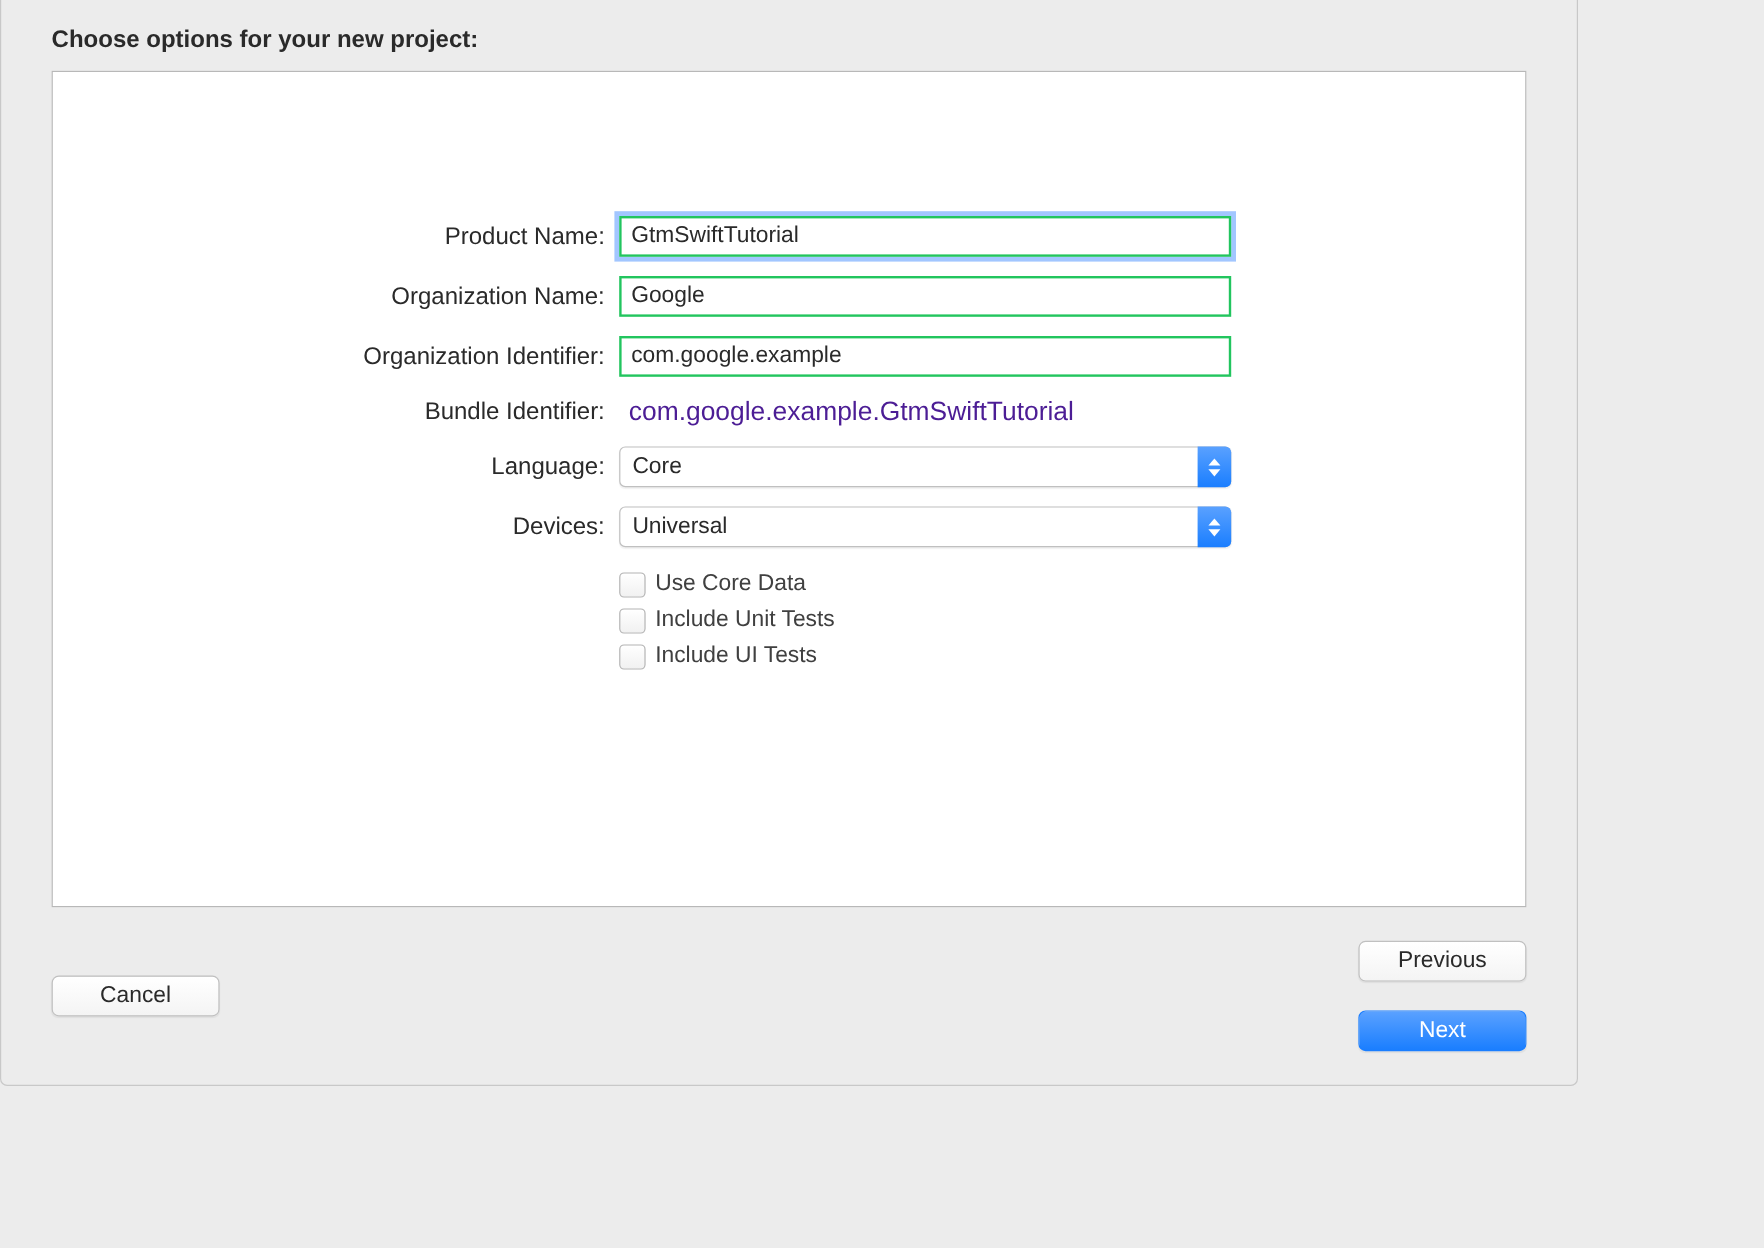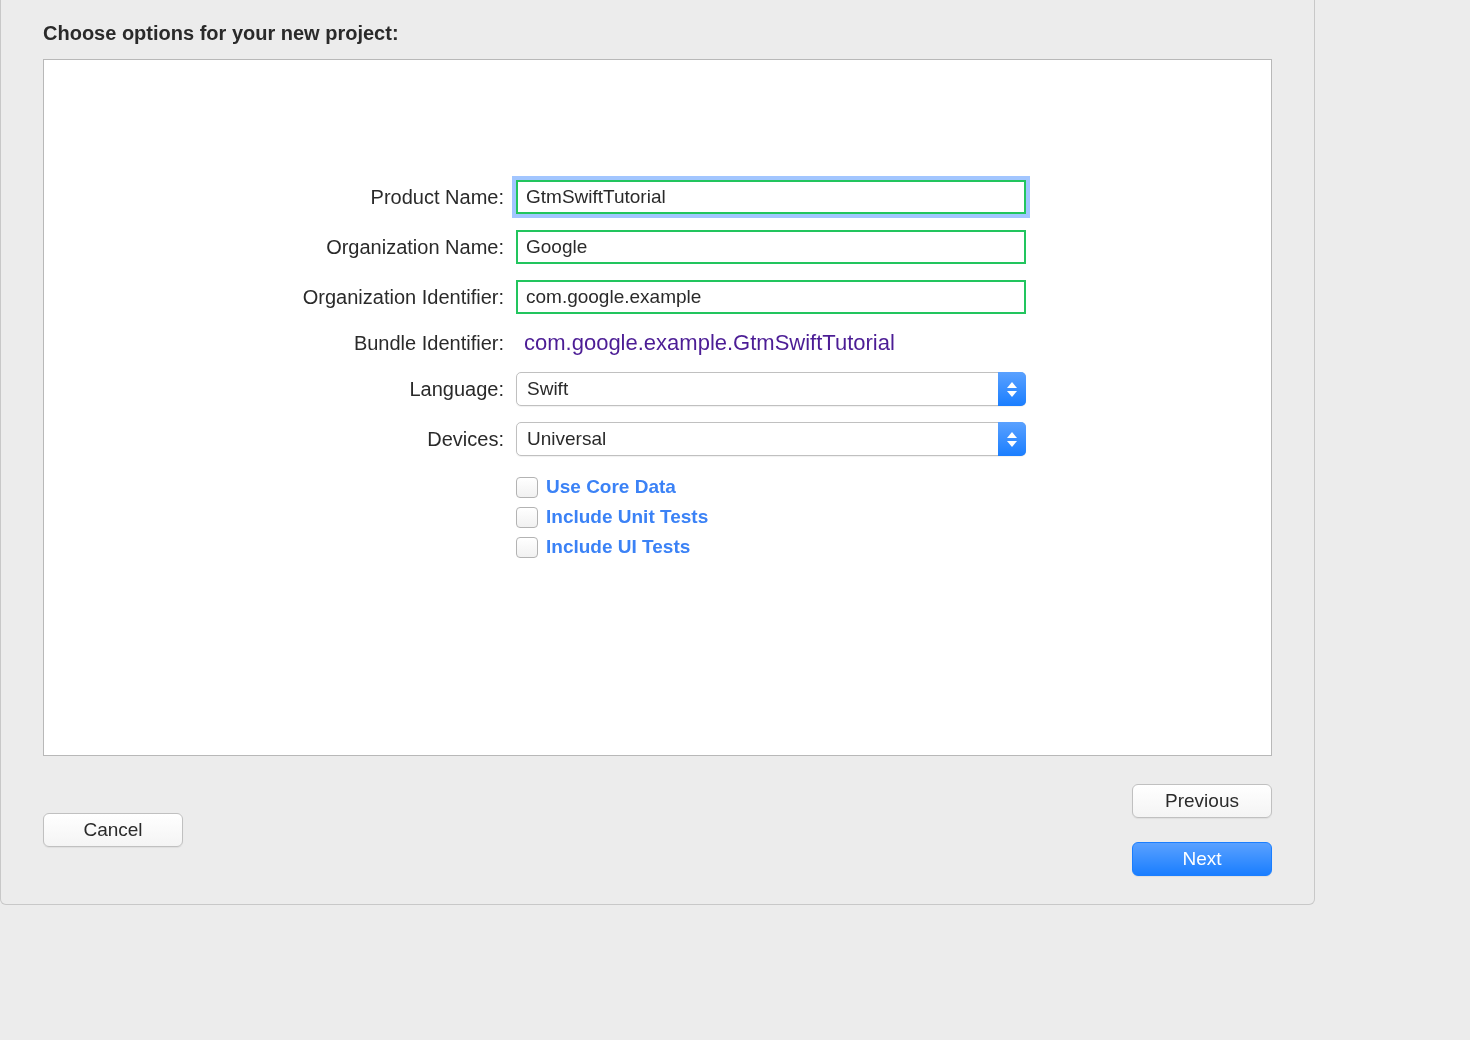--- a/index.html
+++ b/index.html
@@ -116,22 +116,21 @@
       border-bottom: 6px solid #ffffff;
     }
     .select-stepper .arrow-down {
       border-top: 6px solid #ffffff;
     }
     .checkbox-row {
       display: flex;
       align-items: flex-end;
       gap: 8px;
       font-size: 19px;
-      color: #3b82f6;
-      font-weight: bold;
+      color: #404040;
     }
     .checkbox-row + .checkbox-row {
       margin-top: 8px;
     }
     .check-box {
       width: 22px;
       height: 21px;
       border: 1px solid #b3b3b3;
       border-radius: 4px;
       background: linear-gradient(to bottom, #ffffff, #f1f1f1);
@@ -193,21 +192,21 @@
       <input class="text-input" type="text" value="Google" style="">
 
       <div class="label">Organization Identifier:</div>
       <input class="text-input" type="text" value="com.google.example" style="">
 
       <div class="label">Bundle Identifier:</div>
       <div class="readonly-value">com.google.example.GtmSwiftTutorial</div>
 
       <div class="label select-row">Language:</div>
       <div class="select-wrap">
-        <div class="select-field">Swift</div>
+        <div class="select-field">Core</div>
         <div class="select-stepper">
           <div class="arrow-up"></div>
           <div class="arrow-down"></div>
         </div>
       </div>
 
       <div class="label select-row">Devices:</div>
       <div class="select-wrap">
         <div class="select-field">Universal</div>
         <div class="select-stepper">

